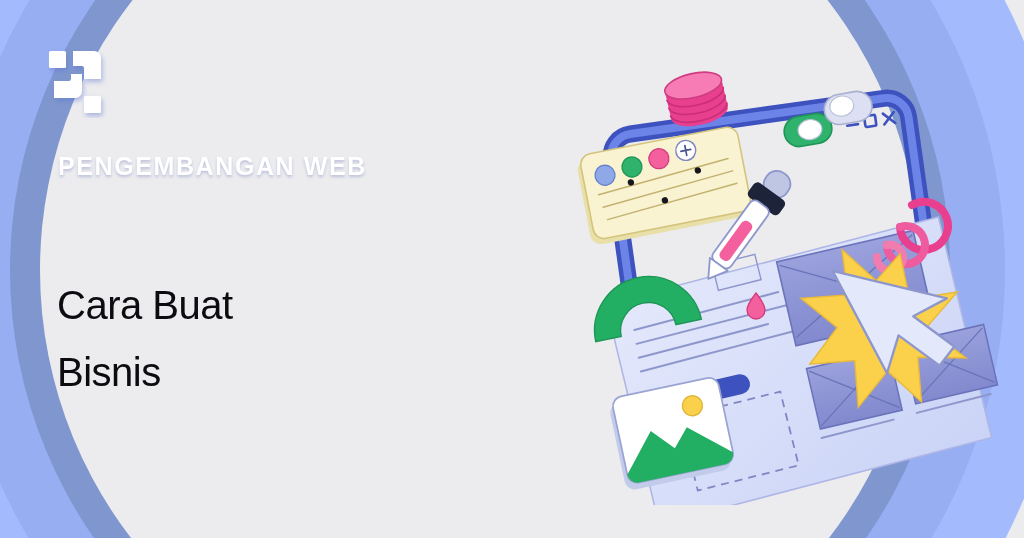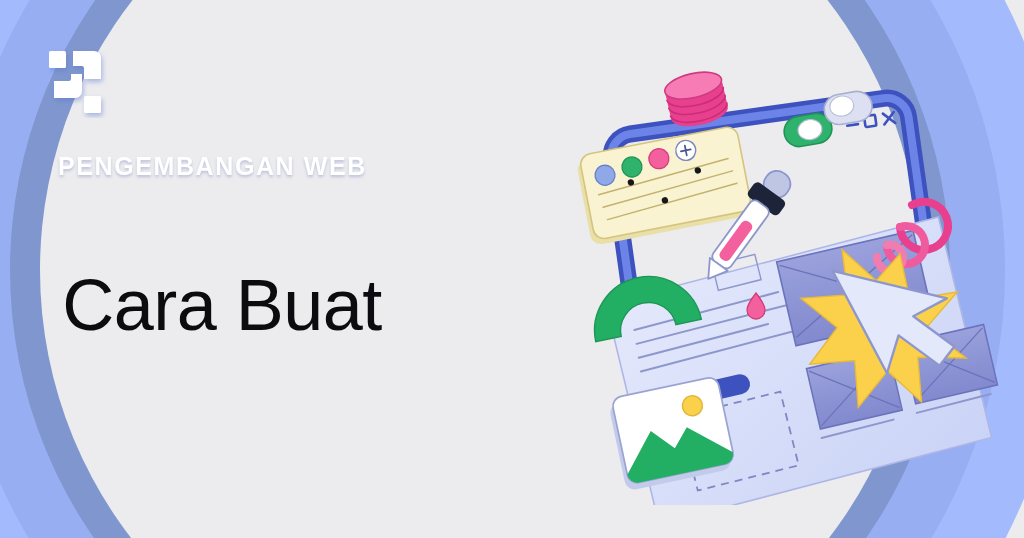--- a/index.html
+++ b/index.html
@@ -3,21 +3,21 @@
 <meta charset="utf-8">
 <style>
   * { margin:0; padding:0; box-sizing:border-box; }
   html,body { width:1024px; height:538px; overflow:hidden; }
   body {
     font-family:"Liberation Sans", sans-serif;
     background:#EBEBEE;
     position:relative;
   }
 
-  .banner { position:absolute; inset:0; overflow:hidden; background:#a21caf;text-align:center; }
+  .banner { position:absolute; inset:0; overflow:hidden; background:#a21caf; }
 
   
   .bg-base {
     position:absolute; left:0; top:0; width:520px; height:538px;
     background:#A3BAFC;
   }
   .arc { position:absolute; border-radius:50%; }
   
   .arc-1 {
     width:1180px; height:1180px;
@@ -57,21 +57,21 @@
     color:#FFFFFF;
     font-size:25px;
     font-weight:bold;
     letter-spacing:1.6px;
     text-shadow:0 2px 3px rgba(60,80,160,.28);
     white-space:nowrap;
   }
   .title {
     position:absolute; left:57px; top:272px;
     color:#0C0C10;
-    font-size:72px;
+    font-size:40px;
     font-weight:normal;
     line-height:67px;
     letter-spacing:-.5px;
     width:330px;
   }
 
   
   .illustration {
     position:absolute; left:560px; top:35px;
     width:460px; height:470px; z-index:8;
@@ -105,20 +105,21 @@
           <path d="M24 28 h11 v17 a7 7 0 0 1 -7 7 h-21 v-17 h15 a2 2 0 0 0 2 -2 z" transform="translate(-2,0)"></path>
           <rect x="35" y="50" width="17" height="17" rx="1.5"></rect>
         </g>
       </svg>
     </div>
 
     <div class="category">PENGEMBANGAN WEB</div>
 
     <div class="title">
       <div>Cara Buat</div>
+      <div>Bisnis</div>
     </div>
   </div>
 
   <div class="illustration">
     <svg viewBox="0 0 460 470" xmlns="http://www.w3.org/2000/svg">
       <defs>
         <linearGradient id="pageGrad" x1="0" y1="0" x2="1" y2="1">
           <stop offset="0%" stop-color="#E6EAFC"></stop>
           <stop offset="100%" stop-color="#C8D2F6"></stop>
         </linearGradient>

